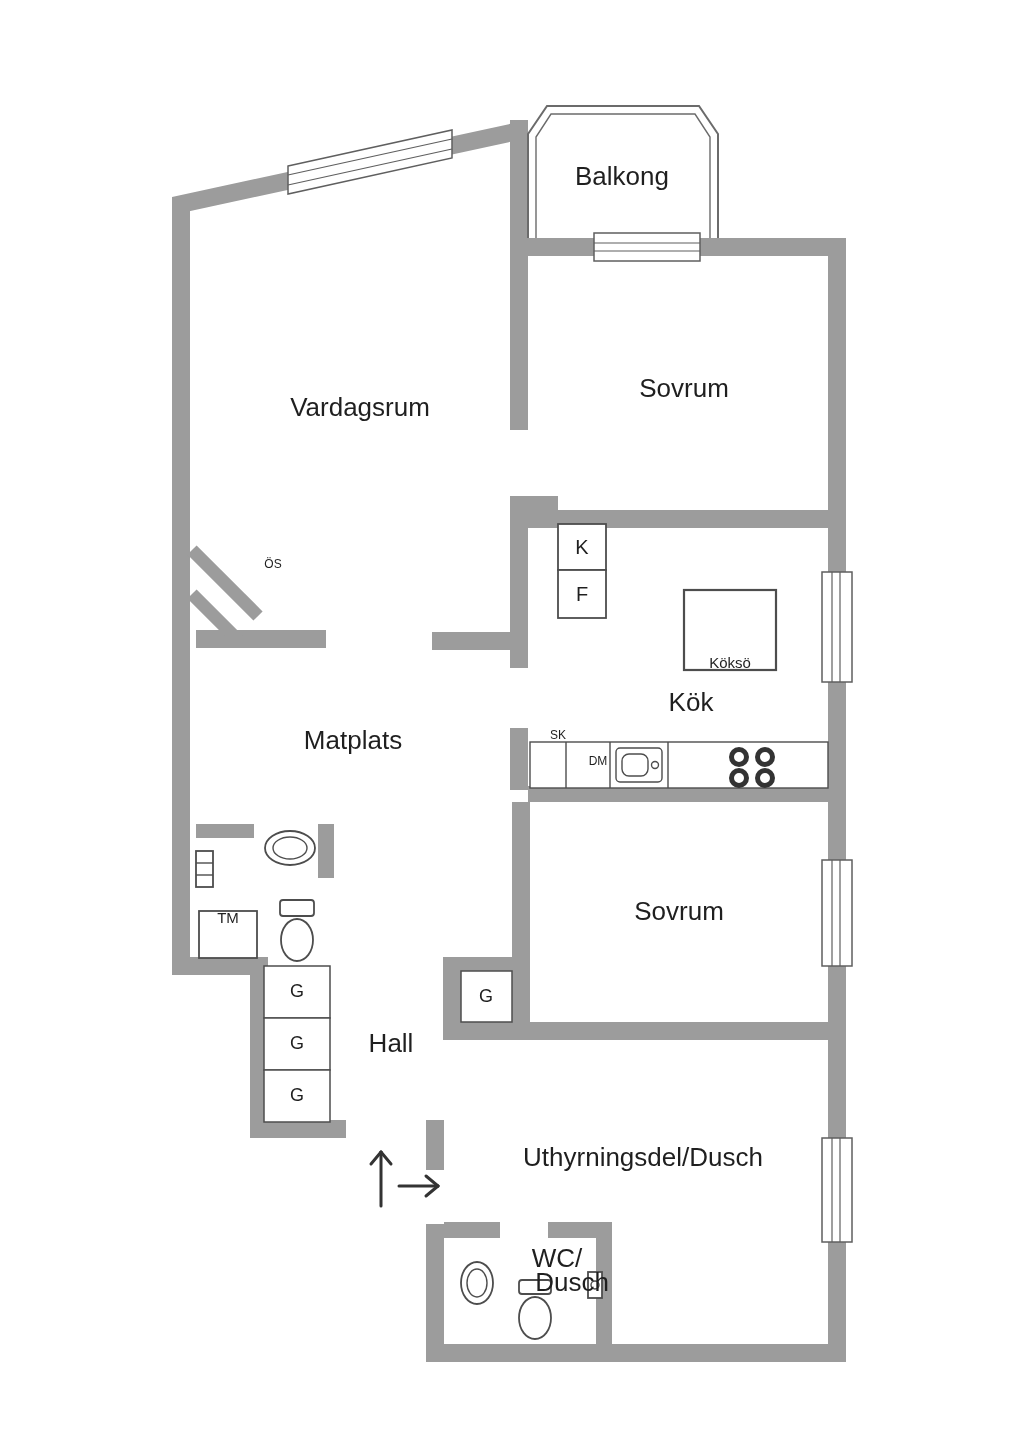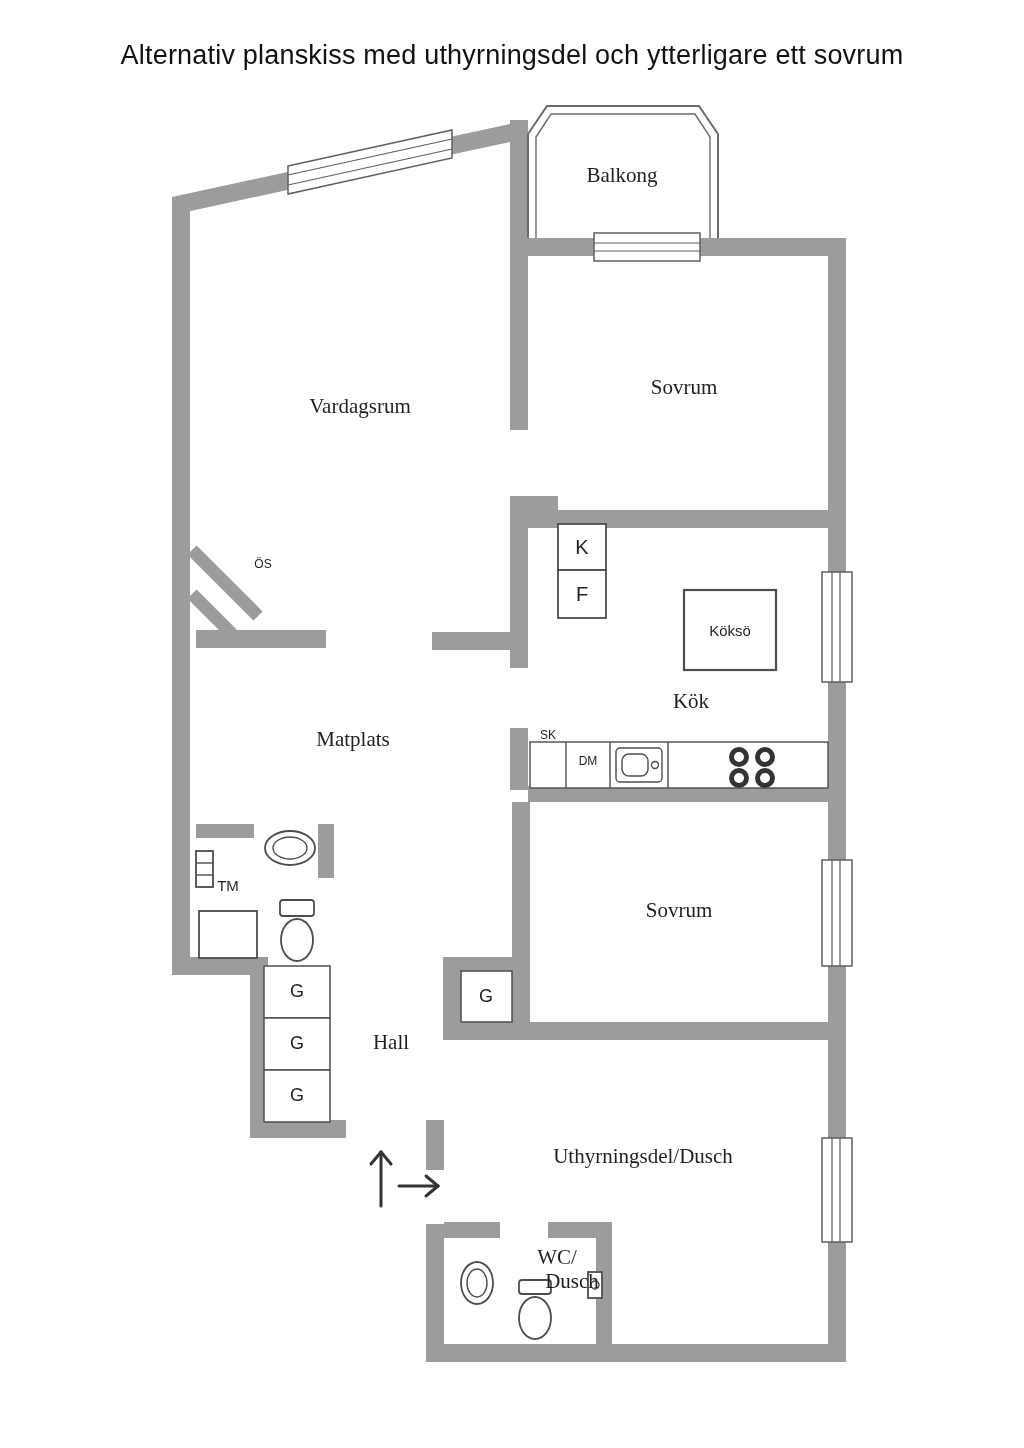--- a/index.html
+++ b/index.html
@@ -17,32 +17,31 @@
   .win { fill:#ffffff; stroke:#5f5f5f; stroke-width:1.5; }
   .winline { stroke:#5f5f5f; stroke-width:1.2; }
   .fx  { fill:#ffffff; stroke:#4d4d4d; stroke-width:1.8; }
   .fxthin { fill:none; stroke:#4d4d4d; stroke-width:1.4; }
   .bal { fill:none; stroke:#6b6b6b; stroke-width:2; }
   .arrow { stroke:#333333; stroke-width:3; stroke-linecap:round; fill:none; }
   .lbl {
     position:absolute; transform:translate(-50%,-50%);
     color:#1f1f1f; white-space:nowrap; text-align:center; line-height:1.1;
   }
-  .room  { font-size:21px;font-family:Liberation Serif, serif; }
+  .room  { font-size:26px; }
   .big   { font-size:20px; }
   .g     { font-size:18px; }
-  .med   { font-size:15px; }
-  .small { font-size:12px; }
+  .med   { font-size:15px;margin-top:32px; }
+  .small { font-size:12px;margin-left:10px; }
 </style>
 </head>
 <body>
 
 <div class="page">
 
-  <div class="title">Alternativ planskiss med uthyrningsdel och ytterligare ett sovrum</div>
 
   <svg class="plan" width="1024" height="1448" viewBox="0 0 1024 1448">
 
     <g>
 
       <polygon class="w" points="172,197 528,120 528,138 172,215"></polygon>
 
       <rect class="w" x="172" y="197" width="18" height="778"></rect>
 
       <rect class="w" x="510" y="120" width="18" height="136"></rect>

